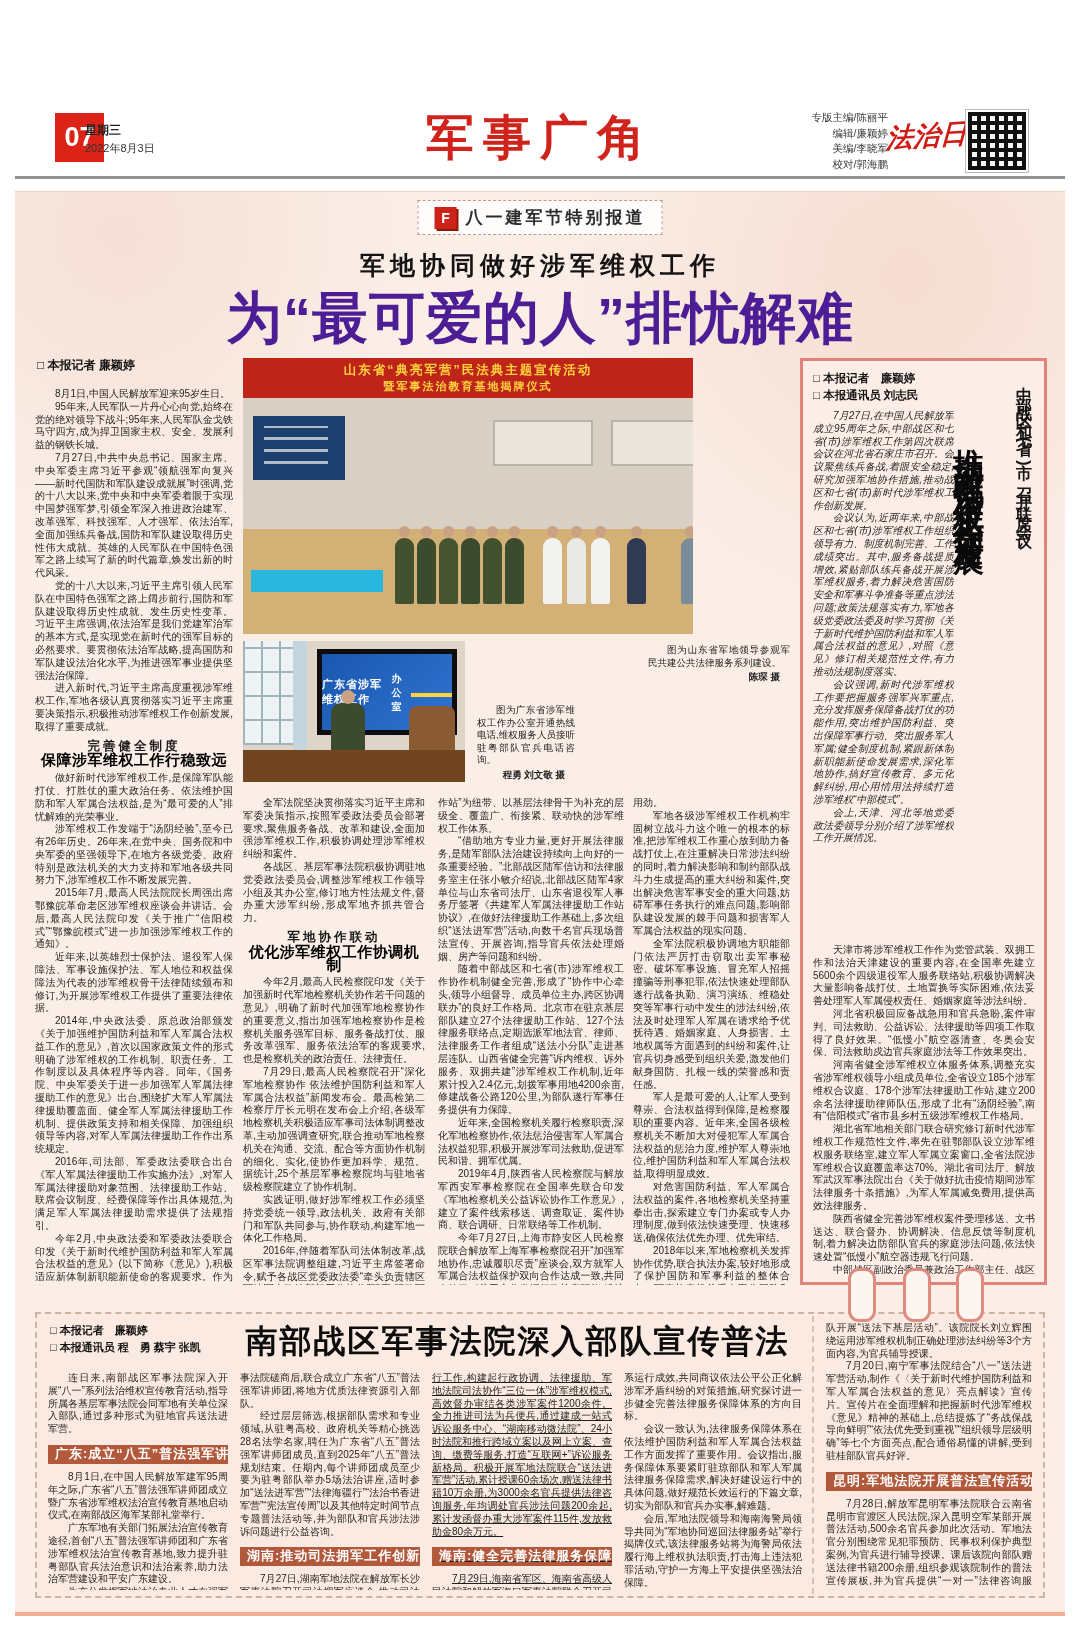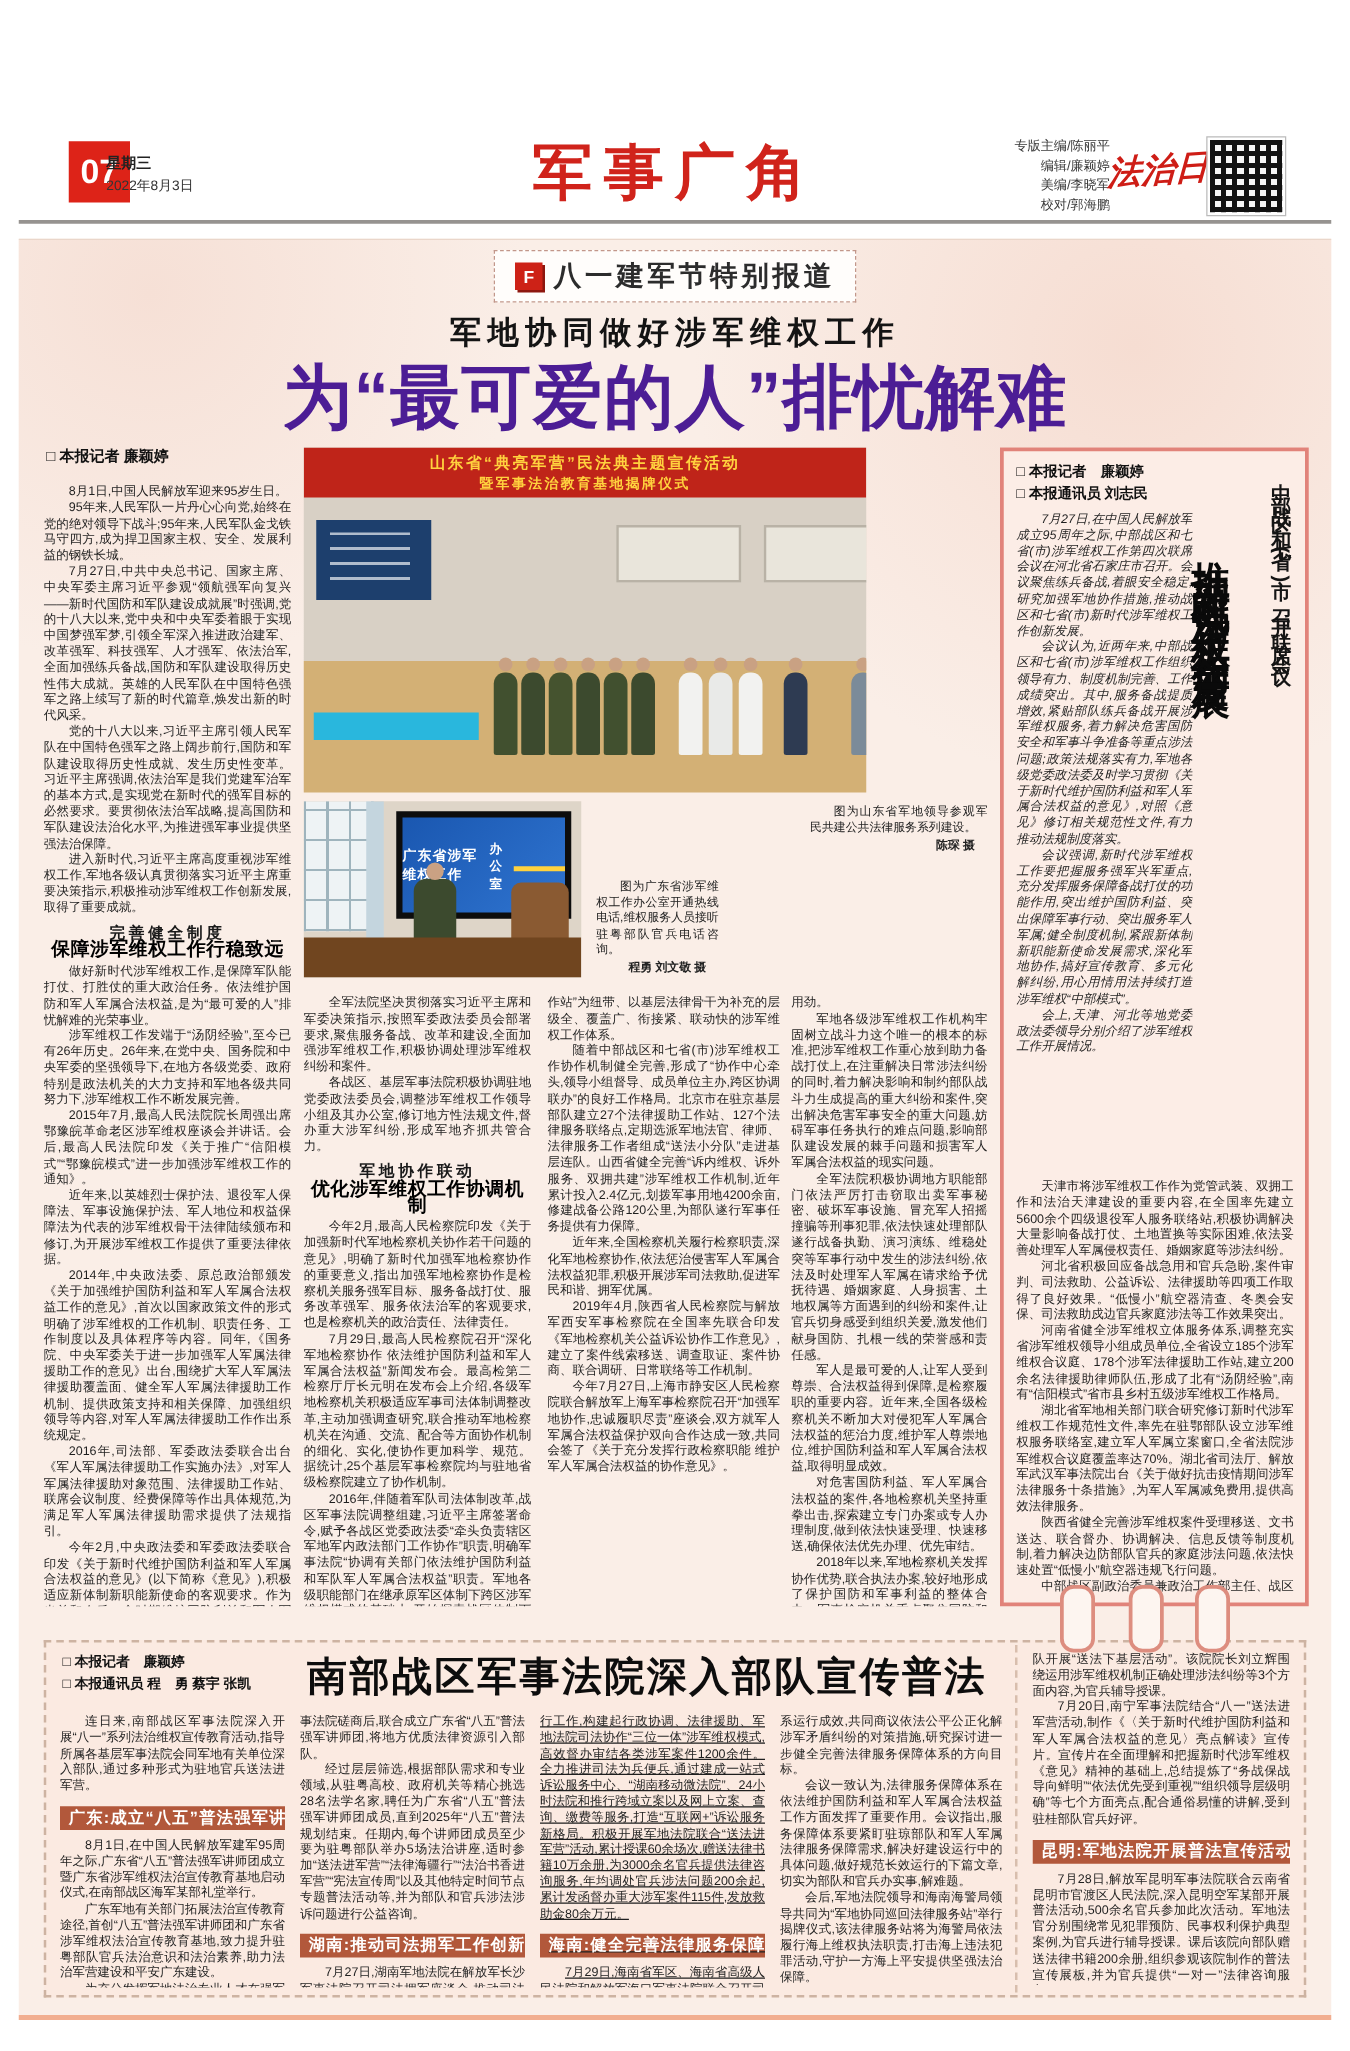--- a/index.html
+++ b/index.html
@@ -23,21 +23,21 @@
   .toprule{left:15px;top:176px;width:1050px;height:3px;background:#969390;}
   
   .wash{left:15px;top:191px;width:1050px;height:1420px;background:#faeee7;border-top:1px solid #ead6ca;
         background-image:radial-gradient(circle at 85% 6%,#f6ddd2 0,rgba(246,221,210,0) 22%),
                          radial-gradient(circle at 10% 3%,#f6e0d6 0,rgba(246,224,214,0) 18%);}
   
   .badge{left:50%;top:200px;transform:translateX(-50%);display:flex;align-items:center;gap:9px;
          background:#fffdfb;border:1px dashed #c2978a;padding:5px 16px;}
   .badge-cube{width:22px;height:22px;background:#cd2217;color:#fff;display:flex;align-items:center;justify-content:center;
               font-size:14px;font-weight:900;box-shadow:2px 2px 0 #8e170f;}
-  .badge-label{font-size:22px;font-weight:bold;letter-spacing:3px;color:#2c2c2c;}
+  .badge-label{font-size:17px;font-weight:bold;letter-spacing:3px;color:#2c2c2c;}
   .kicker{left:50%;top:249px;transform:translateX(-50%);font-size:25px;font-weight:bold;letter-spacing:5px;color:#141414;white-space:nowrap;}
   .headline{left:50%;top:281px;transform:translateX(-50%);font-size:56px;font-weight:900;letter-spacing:1px;color:#4c1d95;white-space:nowrap;}
   
   .bodycol{font-size:10px;line-height:12.8px;text-align:justify;color:#1f1f1f;overflow:hidden;}
   .para{margin:0;text-indent:2em;}
   .noindent-first p:first-child{text-indent:0;}
   .byline{font-size:12px;font-weight:bold;color:#111;line-height:18px;}
   .sechead{text-align:center;margin:6px 0 5px;}
   .sec-eyebrow{display:block;font-size:12.5px;font-weight:bold;letter-spacing:3px;color:#1a1a1a;
                font-family:"DejaVu Serif","Liberation Serif",serif;}
@@ -198,26 +198,28 @@
         <p class="para">全军法院坚决贯彻落实习近平主席和军委决策指示,按照军委政法委员会部署要求,聚焦服务备战、改革和建设,全面加强涉军维权工作,积极协调处理涉军维权纠纷和案件。</p>
         <p class="para">各战区、基层军事法院积极协调驻地党委政法委员会,调整涉军维权工作领导小组及其办公室,修订地方性法规文件,督办重大涉军纠纷,形成军地齐抓共管合力。</p>
       </div>
     <div class="sechead">
       <span class="sec-eyebrow">军地协作联动</span>
       <span class="sec-title">优化涉军维权工作协调机制</span>
     </div>
     <div>
         <p class="para">今年2月,最高人民检察院印发《关于加强新时代军地检察机关协作若干问题的意见》,明确了新时代加强军地检察协作的重要意义,指出加强军地检察协作是检察机关服务强军目标、服务备战打仗、服务改革强军、服务依法治军的客观要求,也是检察机关的政治责任、法律责任。</p>
         <p class="para">7月29日,最高人民检察院召开“深化军地检察协作 依法维护国防利益和军人军属合法权益”新闻发布会。最高检第二检察厅厅长元明在发布会上介绍,各级军地检察机关积极适应军事司法体制调整改革,主动加强调查研究,联合推动军地检察机关在沟通、交流、配合等方面协作机制的细化、实化,使协作更加科学、规范。据统计,25个基层军事检察院均与驻地省级检察院建立了协作机制。</p>
+        <p class="para">实践证明,做好涉军维权工作必须坚持党委统一领导,政法机关、政府有关部门和军队共同参与,协作联动,构建军地一体化工作格局。</p>
         <p class="para">2016年,伴随着军队司法体制改革,战区军事法院调整组建,习近平主席签署命令,赋予各战区党委政法委“牵头负责辖区军地军内政法部门工作协作”职责,明确军事法院“协调有关部门依法维护国防利益和军队军人军属合法权益”职责。军地各级职能部门在继承原军区体制下跨区涉军维权模式的基础上,开始探索战区体制下跨区涉军维权工作机制,形成以党委、政府“涉军维权工作领导小组”为核心,以各地“涉军维权工作领导小组办公室”和人民法院涉军案件合议庭、军地司法行政系统“法律援助工</p>
       </div>
   </div>
   <div class="abs bodycol noindent-first" style="left:438px;top:797px;width:186px;height:488px;">
     <div class="noindent-first">
         <p class="para">作站”为纽带、以基层法律骨干为补充的层级全、覆盖广、衔接紧、联动快的涉军维权工作体系。</p>
+        <p class="para">“借助地方专业力量,更好开展法律服务,是陆军部队法治建设持续向上向好的一条重要经验。”北部战区陆军信访和法律服务室主任张小敏介绍说,北部战区陆军4家单位与山东省司法厅、山东省退役军人事务厅签署《共建军人军属法律援助工作站协议》,在做好法律援助工作基础上,多次组织“送法进军营”活动,向数千名官兵现场普法宣传、开展咨询,指导官兵依法处理婚姻、房产等问题和纠纷。</p>
         <p class="para">随着中部战区和七省(市)涉军维权工作协作机制健全完善,形成了“协作中心牵头,领导小组督导、成员单位主办,跨区协调联办”的良好工作格局。北京市在驻京基层部队建立27个法律援助工作站、127个法律服务联络点,定期选派军地法官、律师、法律服务工作者组成“送法小分队”走进基层连队。山西省健全完善“诉内维权、诉外服务、双拥共建”涉军维权工作机制,近年累计投入2.4亿元,划拨军事用地4200余亩,修建战备公路120公里,为部队遂行军事任务提供有力保障。</p>
         <p class="para">近年来,全国检察机关履行检察职责,深化军地检察协作,依法惩治侵害军人军属合法权益犯罪,积极开展涉军司法救助,促进军民和谐、拥军优属。</p>
         <p class="para">2019年4月,陕西省人民检察院与解放军西安军事检察院在全国率先联合印发《军地检察机关公益诉讼协作工作意见》,建立了案件线索移送、调查取证、案件协商、联合调研、日常联络等工作机制。</p>
         <p class="para">今年7月27日,上海市静安区人民检察院联合解放军上海军事检察院召开“加强军地协作,忠诚履职尽责”座谈会,双方就军人军属合法权益保护双向合作达成一致,共同会签了《关于充分发挥行政检察职能 维护军人军属合法权益的协作意见》。</p>
       </div>
 
   </div>
   <div class="abs bodycol" style="left:633px;top:797px;width:157px;height:488px;">
     <div class="noindent-first">
         <p class="para">用劲。</p>

